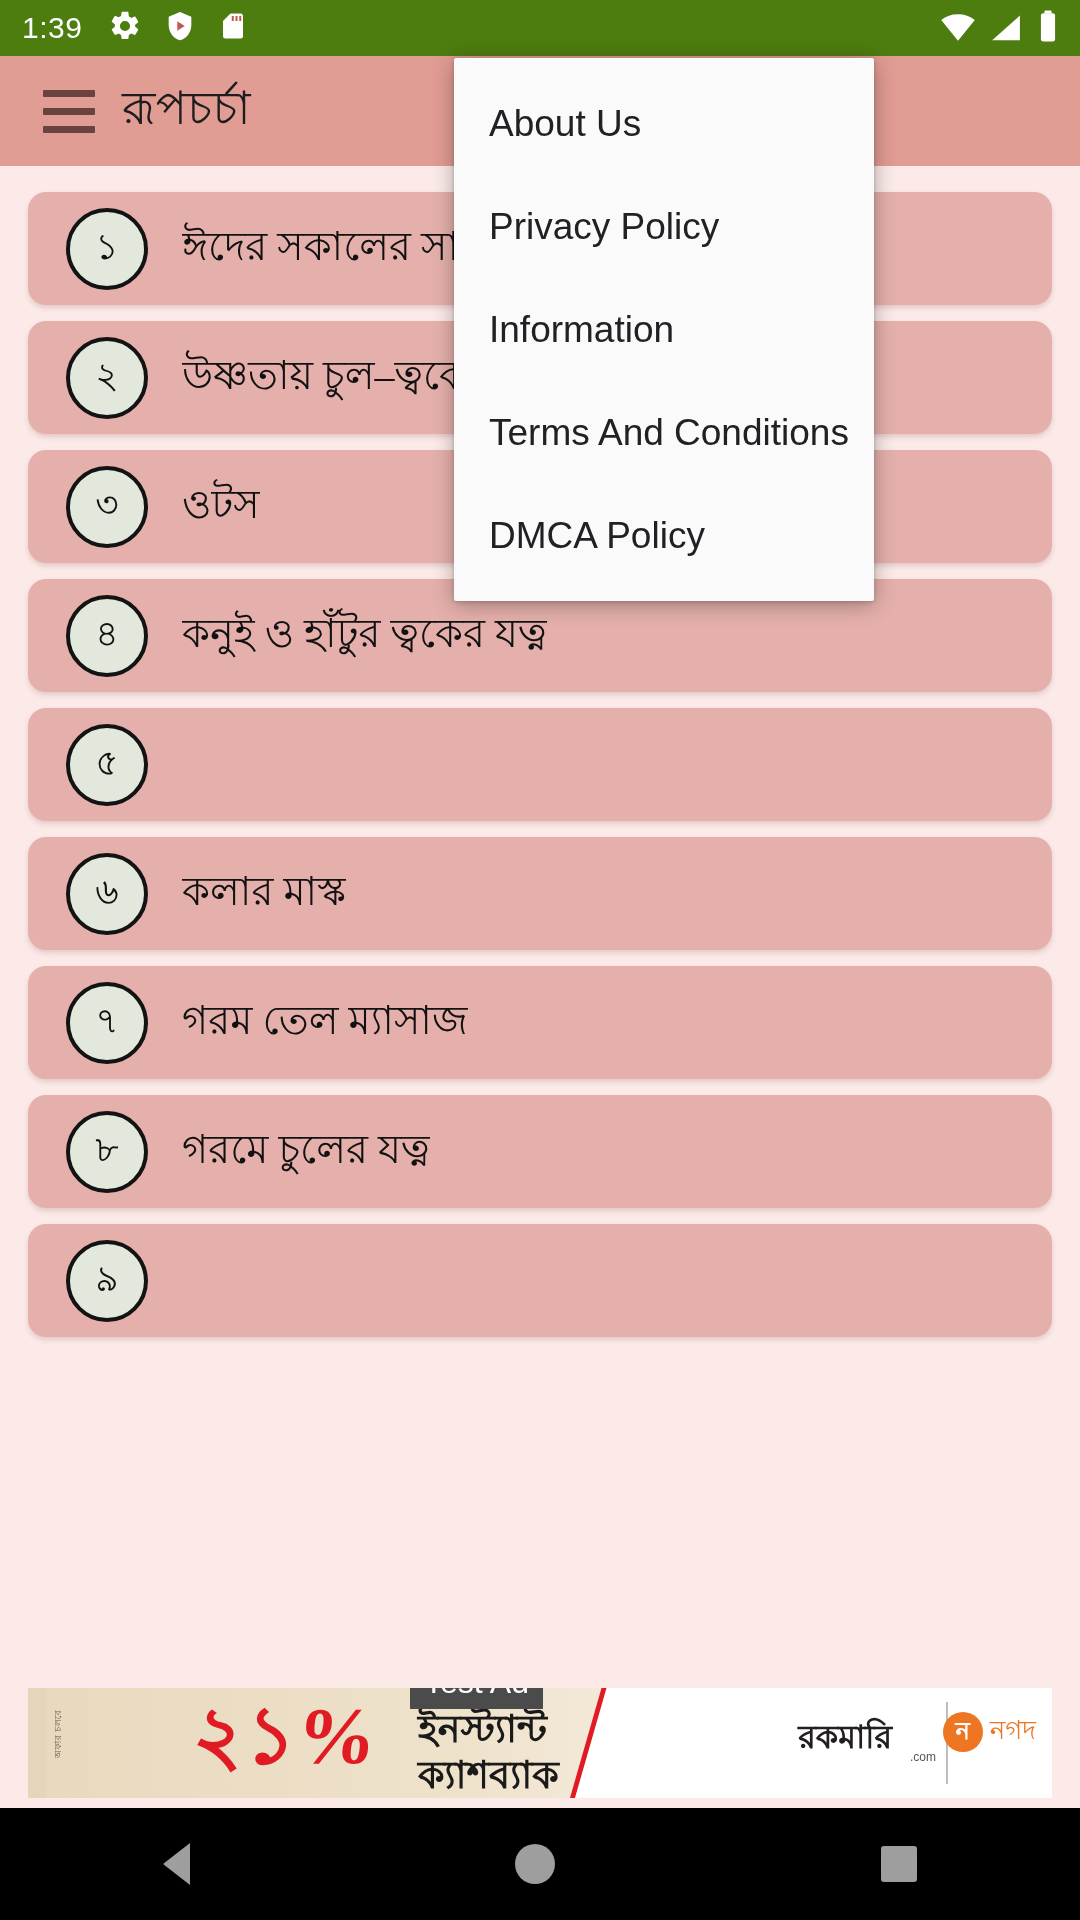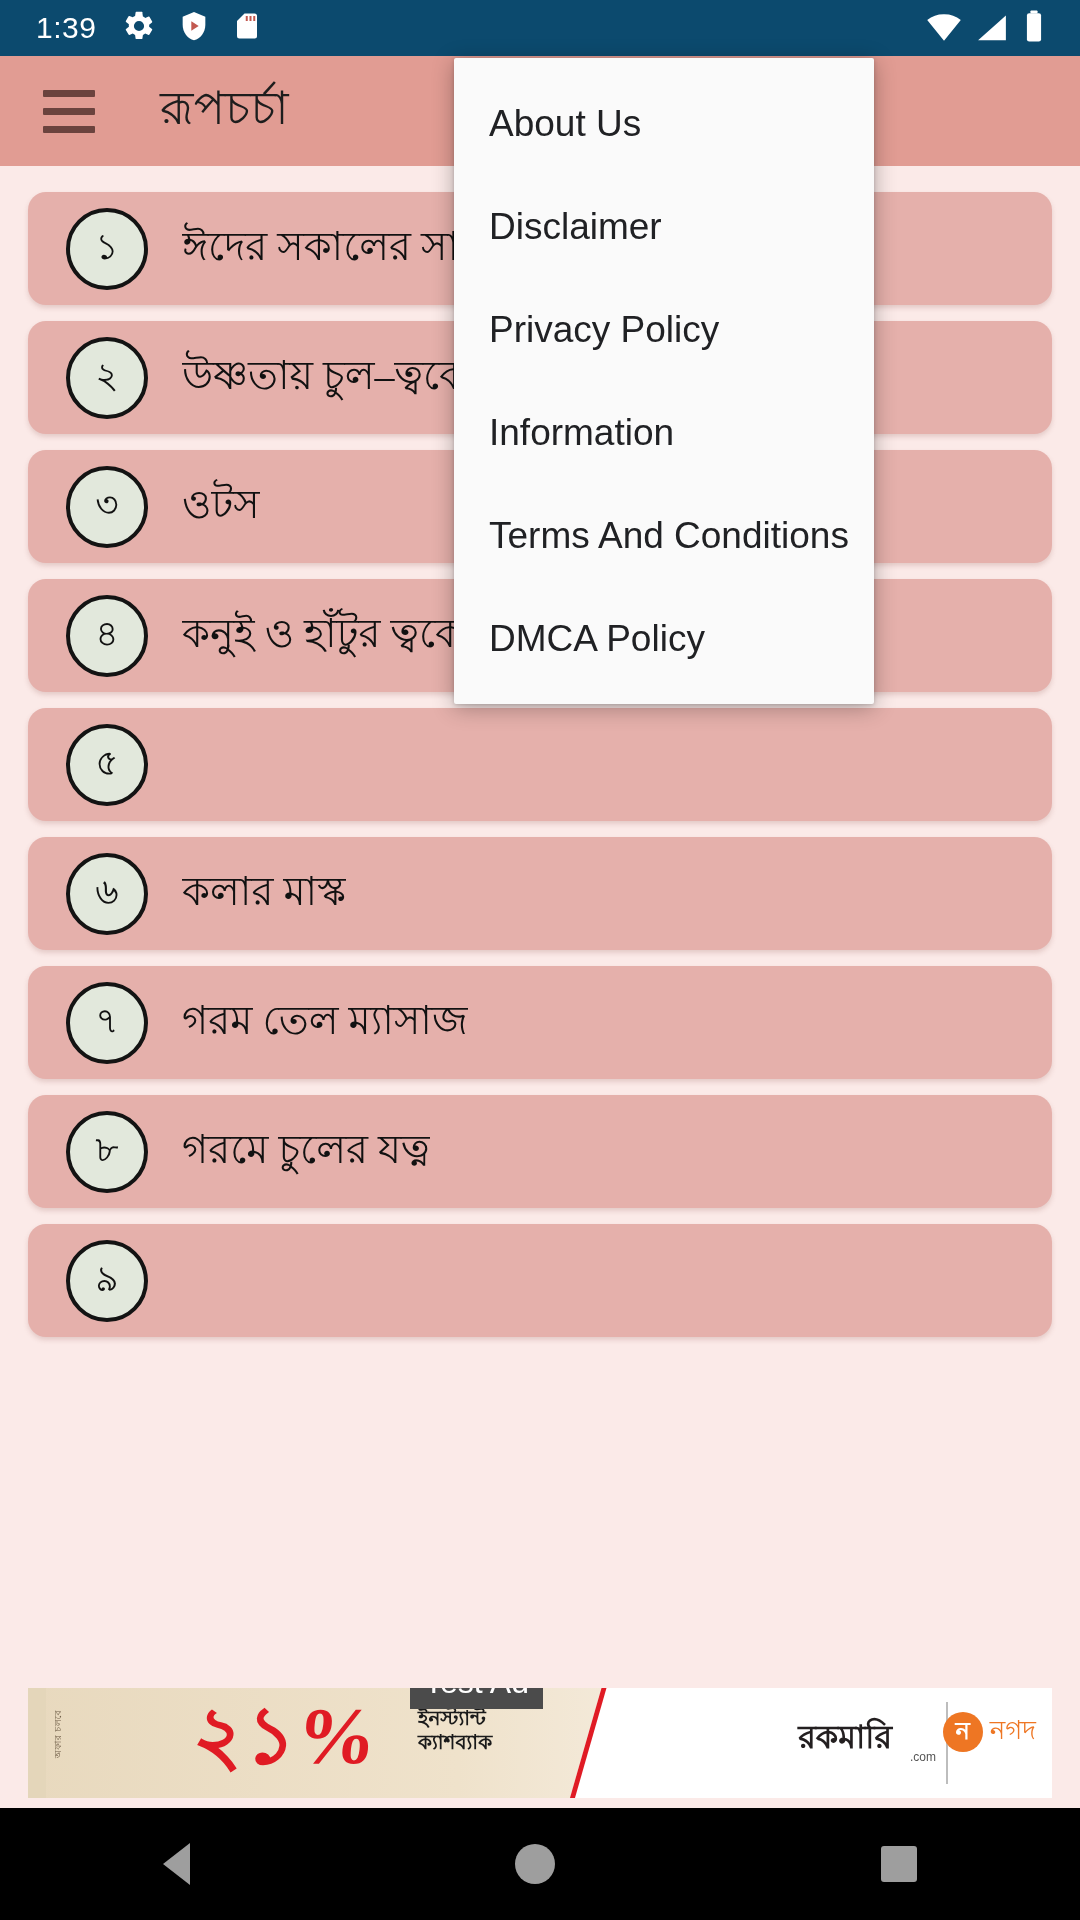--- a/index.html
+++ b/index.html
@@ -7,23 +7,23 @@
   body {
     font-family:"Liberation Sans", sans-serif;
     background:#FBEAE8;
     overflow:hidden;
     position:relative;
   }
 
   
   #status-bar{
     height:56px; width:100%;
-    background:#0c4a6e;
+    background:#4d7c0f;
     display:flex; align-items:center;
-    padding:0 36px;
+    padding:0 22px;
     position:relative; z-index:5;
   }
   #status-time{
     color:#fff; font-size:30px; letter-spacing:.5px;
     font-family:"Liberation Sans", sans-serif;
   }
   .sb-icons-left{ display:flex; align-items:center; gap:22px; margin-left:26px; }
   .sb-icons-right{ margin-left:auto; display:flex; align-items:flex-end; gap:14px; }
   .sb-ico{ display:block; }
 
@@ -38,21 +38,21 @@
   #hamburger-btn{
     width:74px; height:74px;
     display:flex; flex-direction:column; justify-content:center;
     align-items:center; gap:11px; cursor:pointer;
   }
   #hamburger-btn span{
     display:block; width:52px; height:7px;
     background:#6B433E; border-radius:1px;
   }
   #app-title{
-    margin-left:54px;
+    margin-left:16px;
     font-size:46px; color:#1d1d1d;
     font-family:"Liberation Serif", serif;
     letter-spacing:.3px;
   }
 
   
   #list-scroll{
     position:absolute;
     top:166px; left:0; right:0; bottom:232px;
     background:#FBEAE8;
@@ -128,21 +128,21 @@
   }
   #ad-percent{
     position:absolute; left:165px; top:8px;
     font-size:80px; font-weight:bold; color:#E01B24;
     font-family:"Liberation Serif", serif;
     line-height:1;
     transform:skewX(-6deg);
   }
   #ad-cashback{
     position:absolute; left:390px; top:18px;
-    font-size:20px; color:#1a1a1a; line-height:1.22;
+    font-size:38px; color:#1a1a1a; line-height:1.22;
     font-family:Liberation Serif, serif;
     font-weight:bold;
   }
   #ad-swoosh{
     position:absolute; left:556px; top:-14px;
     width:120px; height:150px;
     background:#ffffff;
     transform:skewX(-16deg);
     border-left:5px solid #E01B24;
   }
@@ -304,21 +304,20 @@
     <div class="item-num">৮</div>
     <div class="item-label">গরমে চুলের যত্ন</div>
   </div>
   <div class="list-item">
     <div class="item-num">৯</div>
   </div>
 </div>
 
 <div id="overflow-menu">
   <div class="menu-item">About Us</div>
-  <div class="menu-item">Disclaimer</div>
   <div class="menu-item">Privacy Policy</div>
   <div class="menu-item">Information</div>
   <div class="menu-item">Terms And Conditions</div>
   <div class="menu-item">DMCA Policy</div>
 </div>
 
 <div id="ad-banner">
   <div id="ad-left-strip"></div>
   <div id="ad-vertical-text">অফার চলবে</div>
   <div id="ad-percent">২১%</div>

